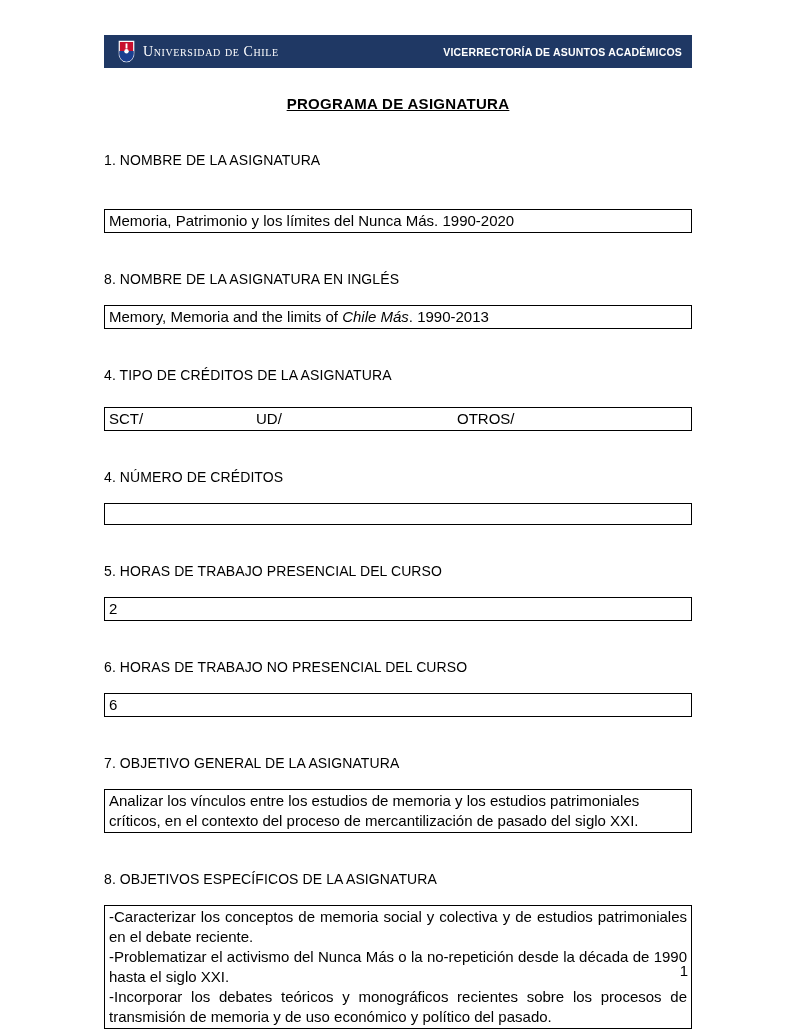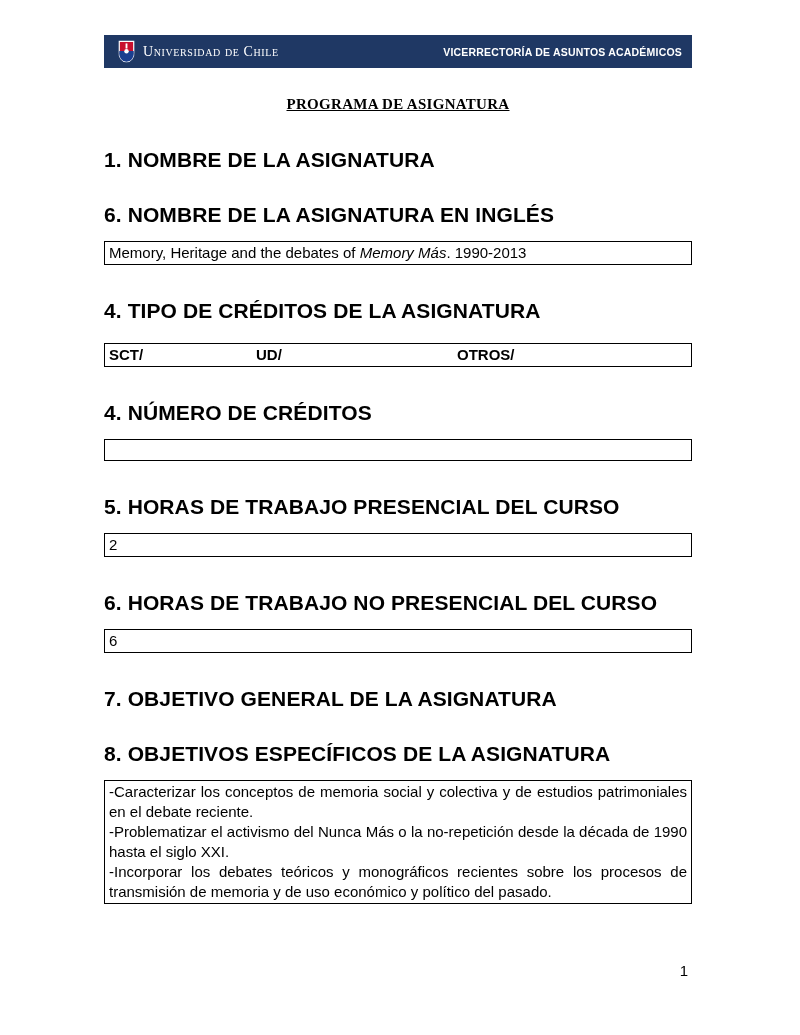--- a/index.html
+++ b/index.html
@@ -44,40 +44,39 @@
     white-space: nowrap;
   }
   .doc-title {
     margin-top: 27px;
     text-align: center;
     font-size: 15px;
     font-weight: bold;
     text-decoration: underline;
     letter-spacing: 0.3px;
     line-height: 18px;
-    font-family: Liberation Serif, serif;
   }
   .sec-heading {
     margin-top: 37px;
-    font-size: 21px;
-    font-weight: bold;
+    font-size: 14px;
+    font-weight: normal;
     line-height: 18px;
     letter-spacing: 0.1px;
   }
   .sec-heading.first { margin-top: 38px; }
   .value-box {
     margin-top: 17px;
     border: 1px solid #000;
     min-height: 22px;
     padding: 1px 4px;
     font-size: 15px;
     line-height: 20px;
   }
   .value-box.gap-lg { margin-top: 40px; }
-  .credits-box { display: flex; font-weight: bold; margin-top: 23px; }
+  .credits-box { display: flex; font-weight: normal; margin-top: 23px; }
   .credit-sct { width: 147px; flex: none; }
   .credit-ud { width: 201px; flex: none; }
   .credit-otros { flex: 1; }
   .justified { text-align: justify; }
   .page-number {
     position: absolute;
     right: 112px;
     bottom: 55px;
     font-size: 15px;
     line-height: 18px;
@@ -102,24 +101,27 @@
           </svg>
         </span>
         <span class="logo-text">Universidad de Chile</span>
       </div>
       <div class="office-text">VICERRECTORÍA DE ASUNTOS ACADÉMICOS</div>
     </div>
 
     <div class="doc-title">PROGRAMA DE ASIGNATURA</div>
 
     <div class="sec-heading first">1. NOMBRE DE LA ASIGNATURA</div>
+    <div class="value-box gap-lg">
+      <span>Memoria, Patrimonio y los límites del Nunca Más. 1990-2020</span>
+    </div>
 
-    <div class="sec-heading">6. NOMBRE DE LA ASIGNATURA EN INGLÉS</div>
+    <div class="sec-heading">8. NOMBRE DE LA ASIGNATURA EN INGLÉS</div>
     <div class="value-box">
-      <span>Memory, Heritage and the debates of </span><em>Memory Más</em><span>. 1990-2013</span>
+      <span>Memory, Memoria and the limits of </span><em>Chile Más</em><span>. 1990-2013</span>
     </div>
 
     <div class="sec-heading">4. TIPO DE CRÉDITOS DE LA ASIGNATURA</div>
     <div class="value-box credits-box">
       <span class="credit-sct">SCT/</span>
       <span class="credit-ud">UD/</span>
       <span class="credit-otros">OTROS/</span>
     </div>
 
     <div class="sec-heading">4. NÚMERO DE CRÉDITOS</div>
@@ -131,20 +133,23 @@
     <div class="value-box">
       <span>2</span>
     </div>
 
     <div class="sec-heading">6. HORAS DE TRABAJO NO PRESENCIAL DEL CURSO</div>
     <div class="value-box">
       <span>6</span>
     </div>
 
     <div class="sec-heading">7. OBJETIVO GENERAL DE LA ASIGNATURA</div>
+    <div class="value-box">
+      <span>Analizar los vínculos entre los estudios de memoria y los estudios patrimoniales críticos, en el contexto del proceso de mercantilización de pasado del siglo XXI.</span>
+    </div>
 
     <div class="sec-heading">8. OBJETIVOS ESPECÍFICOS DE LA ASIGNATURA</div>
     <div class="value-box">
       <div class="justified">-Caracterizar los conceptos de memoria social y colectiva y de estudios patrimoniales en el debate reciente.</div>
       <div class="justified">-Problematizar el activismo del Nunca Más o la no-repetición desde la década de 1990 hasta el siglo XXI.</div>
       <div class="justified">-Incorporar los debates teóricos y monográficos recientes sobre los procesos de transmisión de memoria y de uso económico y político del pasado.</div>
     </div>
 
   </div>
 

